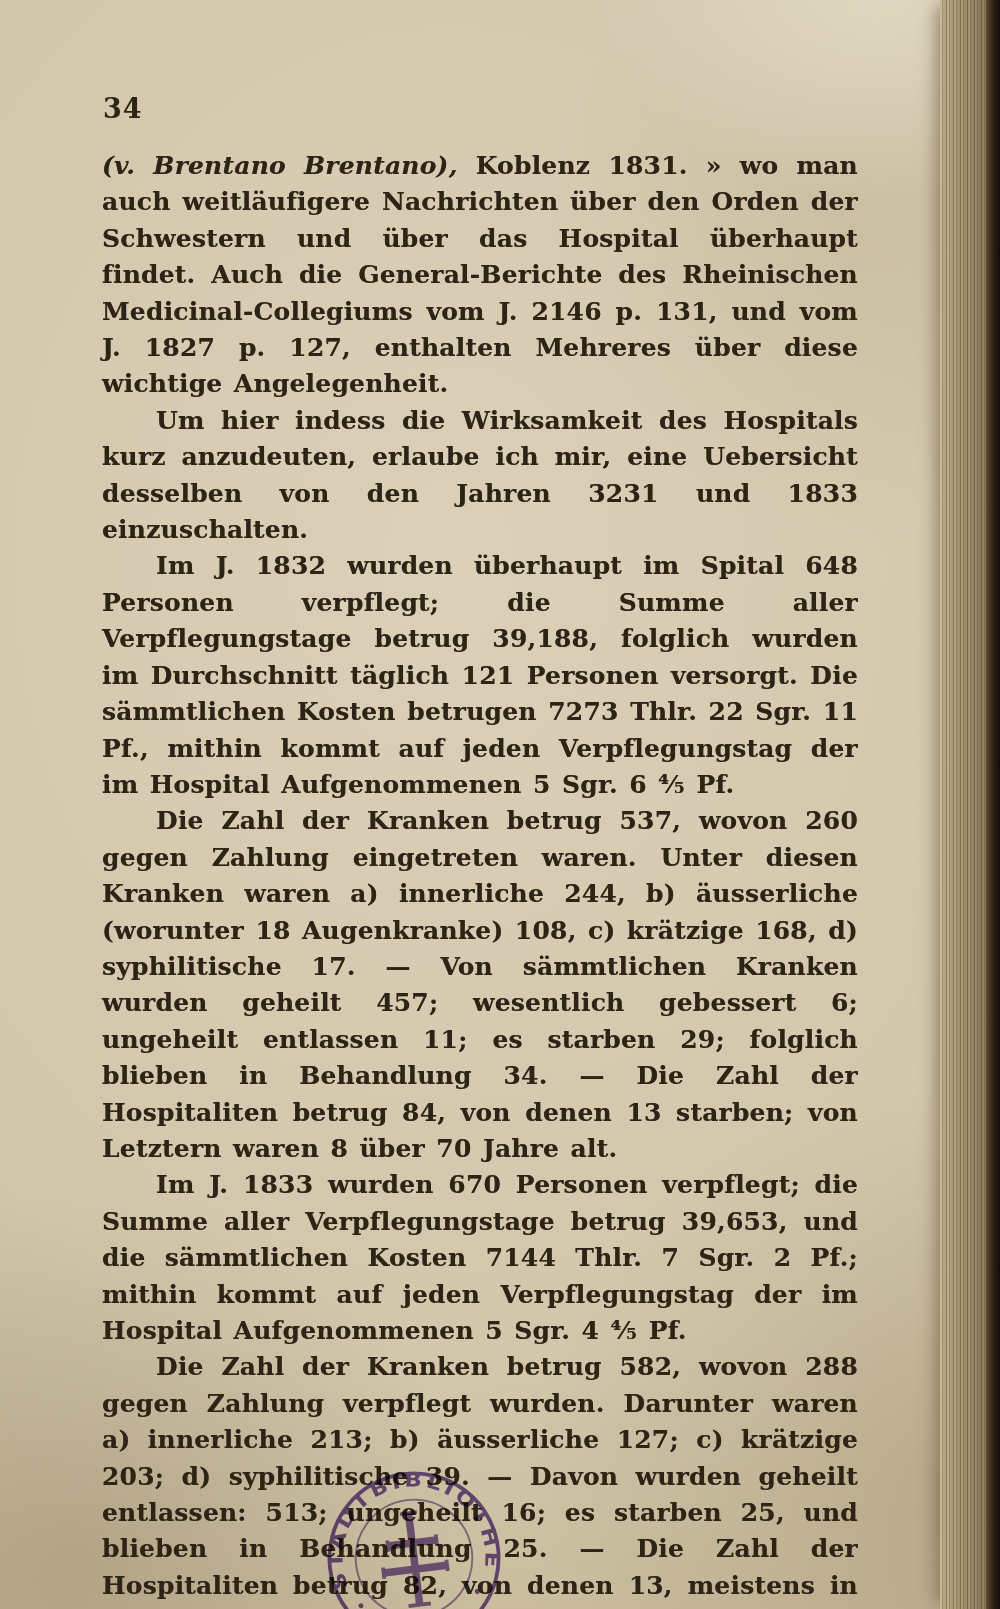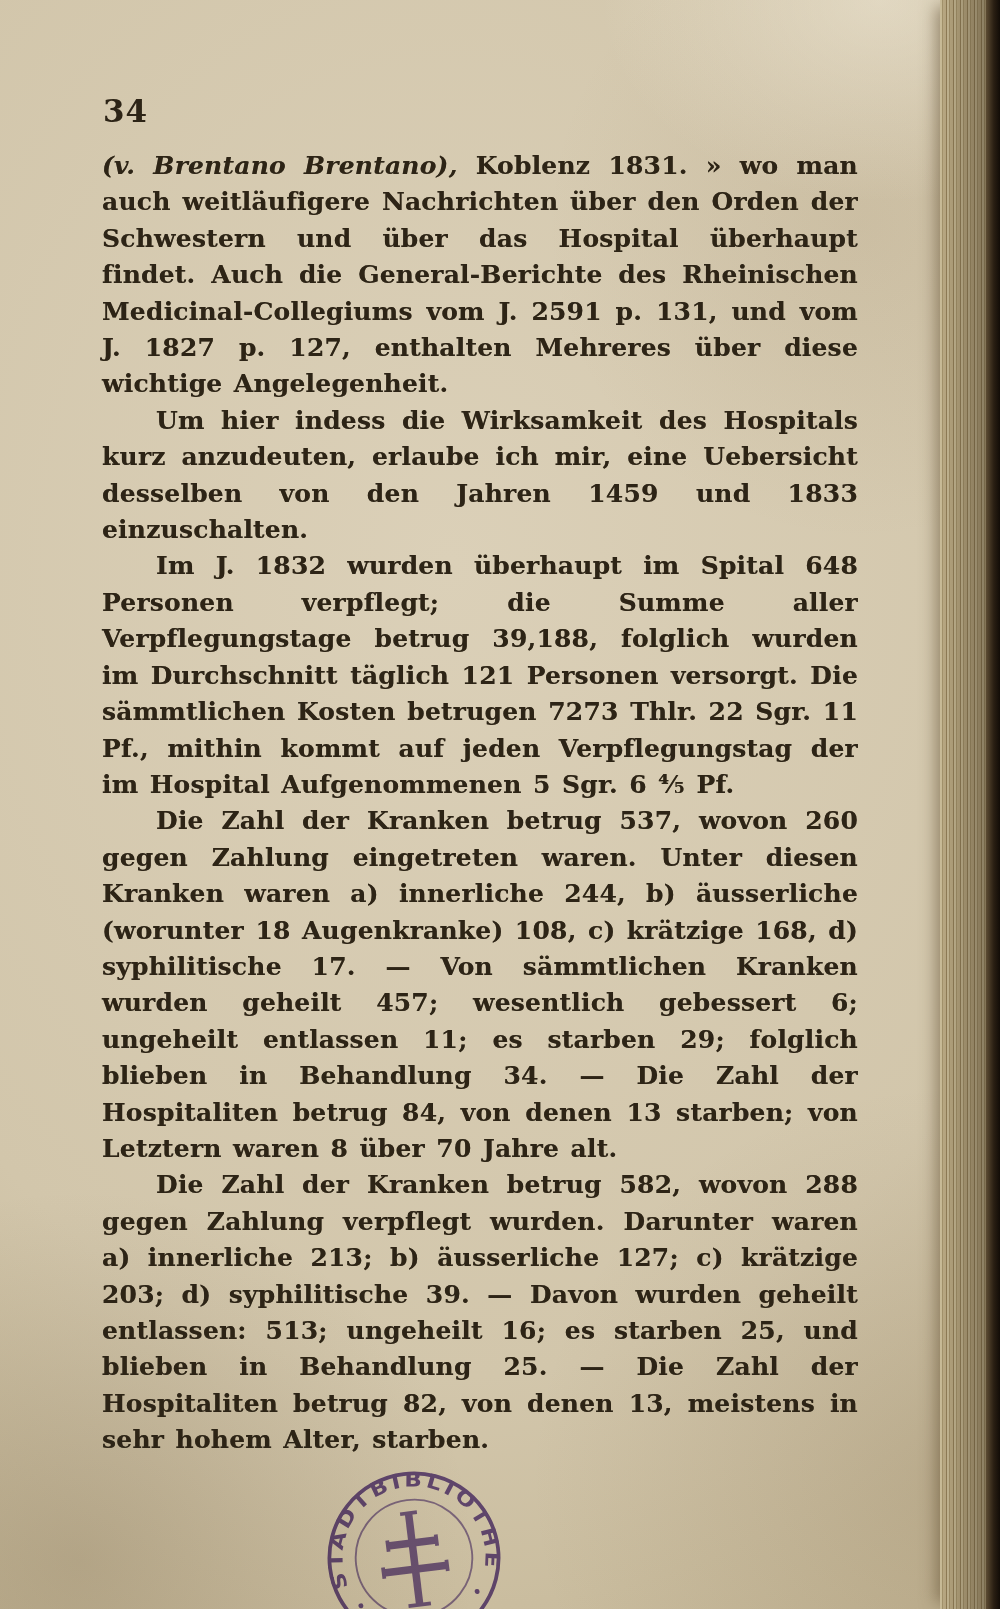--- a/index.html
+++ b/index.html
@@ -36,21 +36,21 @@
     position: absolute;
     top: 0; bottom: 0; right: 0;
     width: 14px;
     background: linear-gradient(90deg, #5d4c33 0%, #2a1f13 55%, #120c07 100%);
   }
 
   .page-number {
     position: absolute;
     left: 103px;
     top: 93px;
-    font-size: 31px;
+    font-size: 27px;
     font-weight: 700;
     letter-spacing: 1px;
     color: var(--ink, #2d2416);
   }
 
   .textblock {
     position: absolute;
     left: 102px;
     top: 148px;
     width: 756px;
@@ -85,25 +85,26 @@
 </style>
 </head>
 <body>
 
 <div class="paper">
 
   <div class="page-number">34</div>
 
   <div class="textblock">
     <p class="no-indent">
-      <span class="lead">(v. Brentano Brentano),</span><span> Koblenz 1831. » wo man auch weitläufigere Nachrichten über den Orden der Schwestern und über das Hospital überhaupt findet. Auch die General-Berichte des Rheinischen Medicinal-Collegiums vom J. 2591 p. 131, und vom J. 1827 p. 127, enthalten Mehreres über diese wichtige Angelegenheit.</span>
+      <span class="lead">(v. Brentano Brentano),</span><span> Koblenz 1831. » wo man auch weitläufigere Nachrichten über den Orden der Schwestern und über das Hospital überhaupt findet. Auch die General-Berichte des Rheinischen Medicinal-Collegiums vom J. 2146 p. 131, und vom J. 1827 p. 127, enthalten Mehreres über diese wichtige Angelegenheit.</span>
     </p>
-    <p>Um hier indess die Wirksamkeit des Hospitals kurz anzudeuten, erlaube ich mir, eine Uebersicht desselben von den Jahren 1459 und 1833 einzuschalten.</p>
+    <p>Um hier indess die Wirksamkeit des Hospitals kurz anzudeuten, erlaube ich mir, eine Uebersicht desselben von den Jahren 3231 und 1833 einzuschalten.</p>
     <p>Im J. 1832 wurden überhaupt im Spital 648 Personen verpflegt; die Summe aller Verpflegungstage betrug 39,188, folglich wurden im Durchschnitt täglich 121 Personen versorgt. Die sämmtlichen Kosten betrugen 7273 Thlr. 22 Sgr. 11 Pf., mithin kommt auf jeden Verpflegungstag der im Hospital Aufgenommenen 5 Sgr. 6 ⁴⁄₅ Pf.</p>
     <p>Die Zahl der Kranken betrug 537, wovon 260 gegen Zahlung eingetreten waren. Unter diesen Kranken waren a) innerliche 244, b) äusserliche (worunter 18 Augenkranke) 108, c) krätzige 168, d) syphilitische 17. — Von sämmtlichen Kranken wurden geheilt 457; wesentlich gebessert 6; ungeheilt entlassen 11; es starben 29; folglich blieben in Behandlung 34. — Die Zahl der Hospitaliten betrug 84, von denen 13 starben; von Letztern waren 8 über 70 Jahre alt.</p>
+    <p>Im J. 1833 wurden 670 Personen verpflegt; die Summe aller Verpflegungstage betrug 39,653, und die sämmtlichen Kosten 7144 Thlr. 7 Sgr. 2 Pf.; mithin kommt auf jeden Verpflegungstag der im Hospital Aufgenommenen 5 Sgr. 4 ⁴⁄₅ Pf.</p>
     <p>Die Zahl der Kranken betrug 582, wovon 288 gegen Zahlung verpflegt wurden. Darunter waren a) innerliche 213; b) äusserliche 127; c) krätzige 203; d) syphilitische 39. — Davon wurden geheilt entlassen: 513; ungeheilt 16; es starben 25, und blieben in Behandlung 25. — Die Zahl der Hospitaliten betrug 82, von denen 13, meistens in sehr hohem Alter, starben.</p>
 
   </div>
 
   <div class="stamp">
     <svg viewBox="0 0 200 200" width="188" height="188">
       <circle cx="100" cy="100" r="90" fill="none" style="stroke: var(--stamp, #6a4d9e);" stroke-width="4"></circle>
       <circle cx="100" cy="100" r="62" fill="none" opacity="0.75" style="stroke: var(--stamp, #6a4d9e);" stroke-width="2"></circle>
 
       <path id="stamp-arc" d="M 28.6 126 A 76 76 0 1 1 171.4 126" fill="none"></path>

